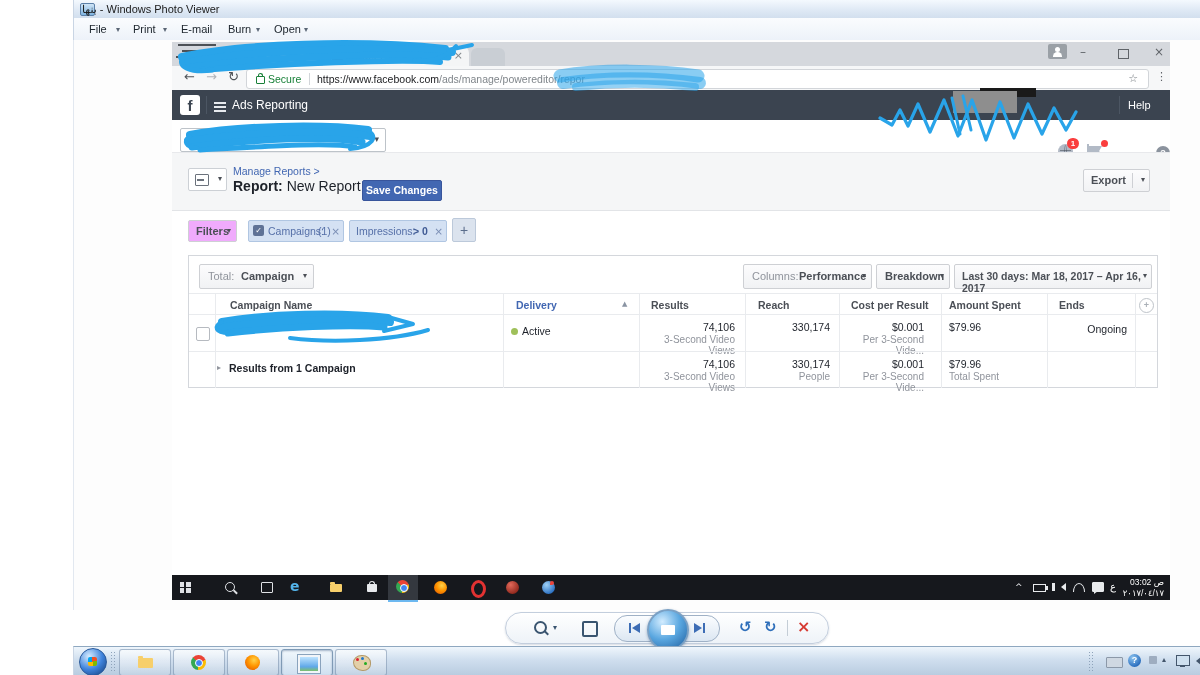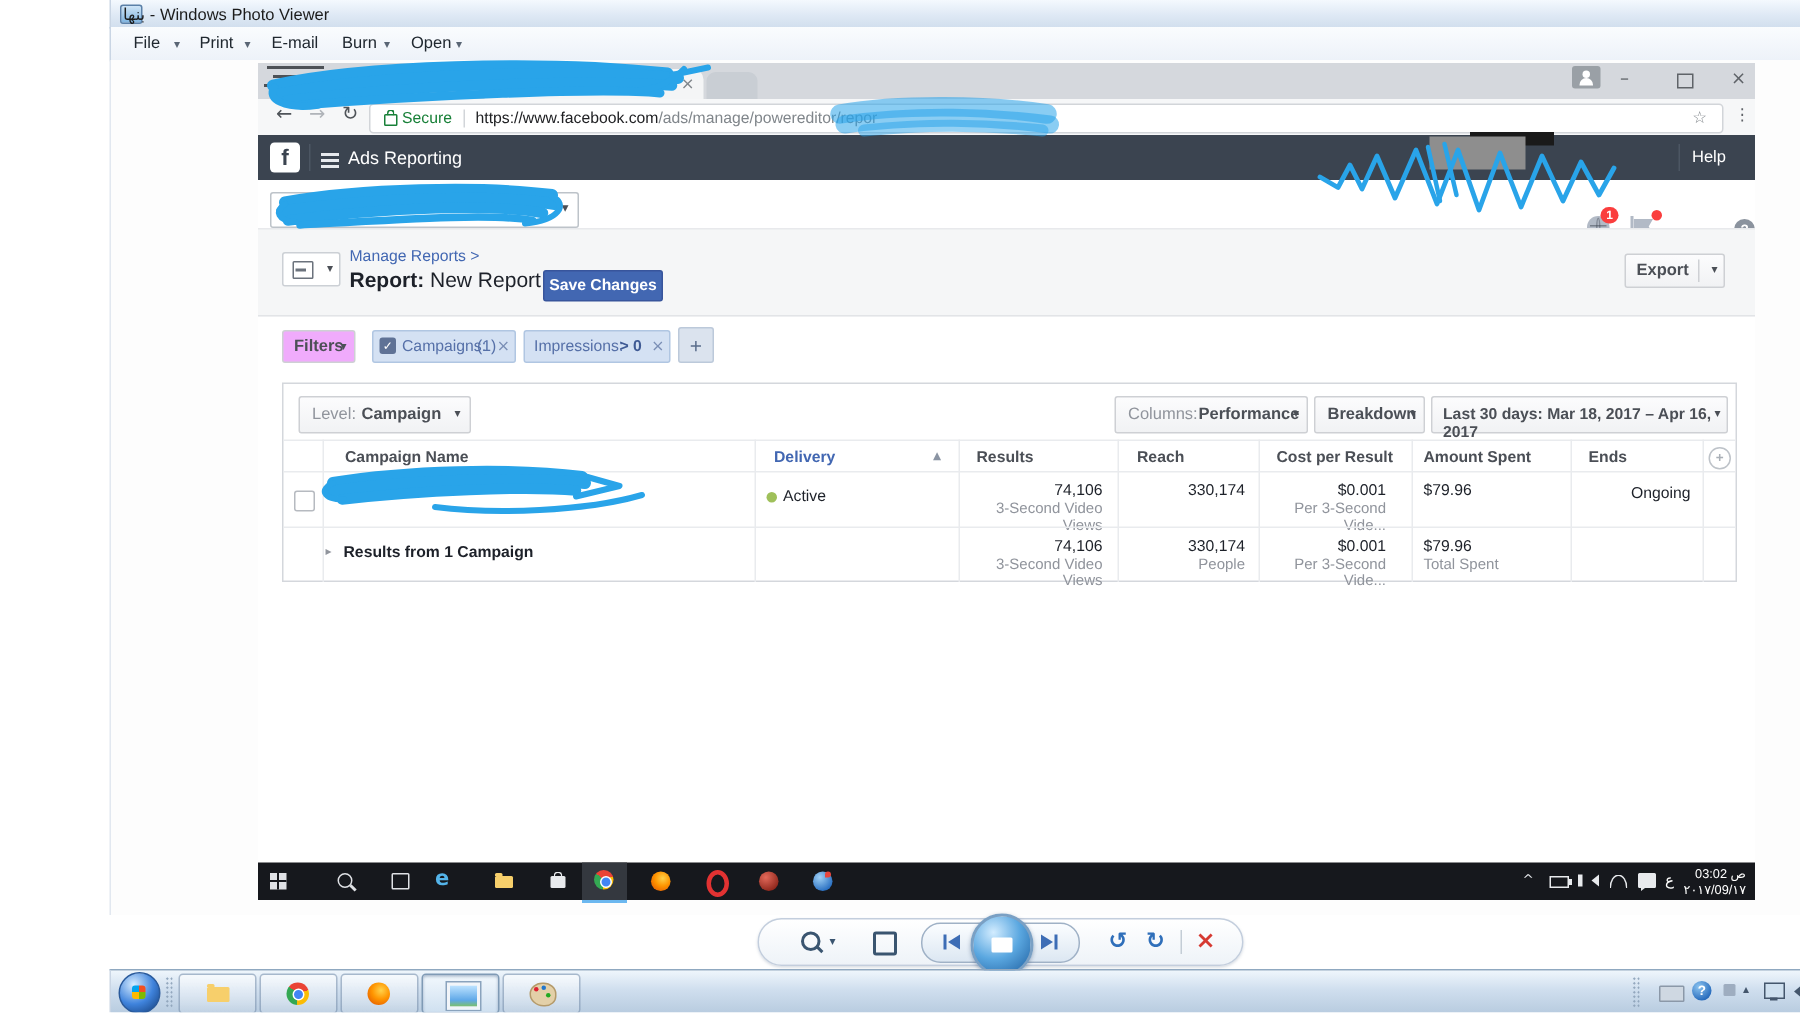--- a/index.html
+++ b/index.html
@@ -277,21 +277,21 @@
     <div class="abs pill" style="left:177px;top:178px;width:96px;height:20px;">
       <span class="abs" style="left:6px;top:4px;">Impressions:</span>
       <span class="abs" style="left:63px;top:4px;font-weight:bold;color:#3f5a94;">&gt; 0</span>
       <span class="abs gly" style="right:3px;top:4px;color:#7a8eb5;">×</span>
     </div>
     <div class="abs pill" style="left:280px;top:176px;width:22px;height:22px;background:#dbe3ee;border-color:#bcc9da;text-align:center;line-height:22px;font-size:14px;color:#5b6e8c;">+</div>
 
     <div class="abs card">
 
       <div class="abs btn-gray" style="left:10px;top:8px;width:113px;height:23px;">
-        <span class="abs lbl" style="left:8px;top:5px;">Level:</span>
+        <span class="abs lbl" style="left:8px;top:5px;">Total:</span>
         <span class="abs val" style="left:41px;top:5px;">Campaign</span>
         <span class="abs gly" style="right:6px;top:6px;font-size:8px;">▾</span>
       </div>
       <div class="abs btn-gray" style="left:554px;top:8px;width:127px;height:23px;">
         <span class="abs lbl" style="left:8px;top:5px;">Columns:</span>
         <span class="abs val" style="left:55px;top:5px;">Performance</span>
         <span class="abs gly" style="right:5px;top:6px;font-size:8px;">▾</span>
       </div>
       <div class="abs btn-gray" style="left:687px;top:8px;width:72px;height:23px;">
         <span class="abs val" style="left:8px;top:5px;">Breakdown</span>
@@ -382,21 +382,21 @@
         </span>
 
       <span class="abs tray-g gly" style="left:843px;top:7px;">^</span>
       <span class="abs batt" style="left:861px;top:9px;"></span>
       <span class="abs spk" style="left:889px;top:8px;"></span>
       <span class="abs" style="left:901px;top:8px;width:10px;height:8px;border-radius:50% 50% 0 0/100% 100% 0 0;border:1.5px solid #e8eaed;border-bottom:none;"></span>
       <span class="abs chat" style="left:920px;top:7px;"></span>
       <span class="abs" style="left:938px;top:6px;color:#fff;font-size:10px;">ع</span>
       <div class="w10clock">
         <div>03:02 ص</div>
-        <div>٢٠١٧/09/١٧</div>
+        <div>٢٠١٧/٠٤/١٧</div>
       </div>
     </div>
   </div>
 
   <div class="abs censor" style="left:980px;top:88px;width:56px;height:9px;background:#1a1a1a;"></div>
   <div class="abs censor" style="left:953px;top:91px;width:64px;height:22px;background:#8e8e8e;"></div>
 
   <div class="abs vc-pill">
     <span class="vc-zoom"></span>
     <span class="abs gly" style="left:47px;top:10px;font-size:8px;color:#3a5570;">▾</span>

